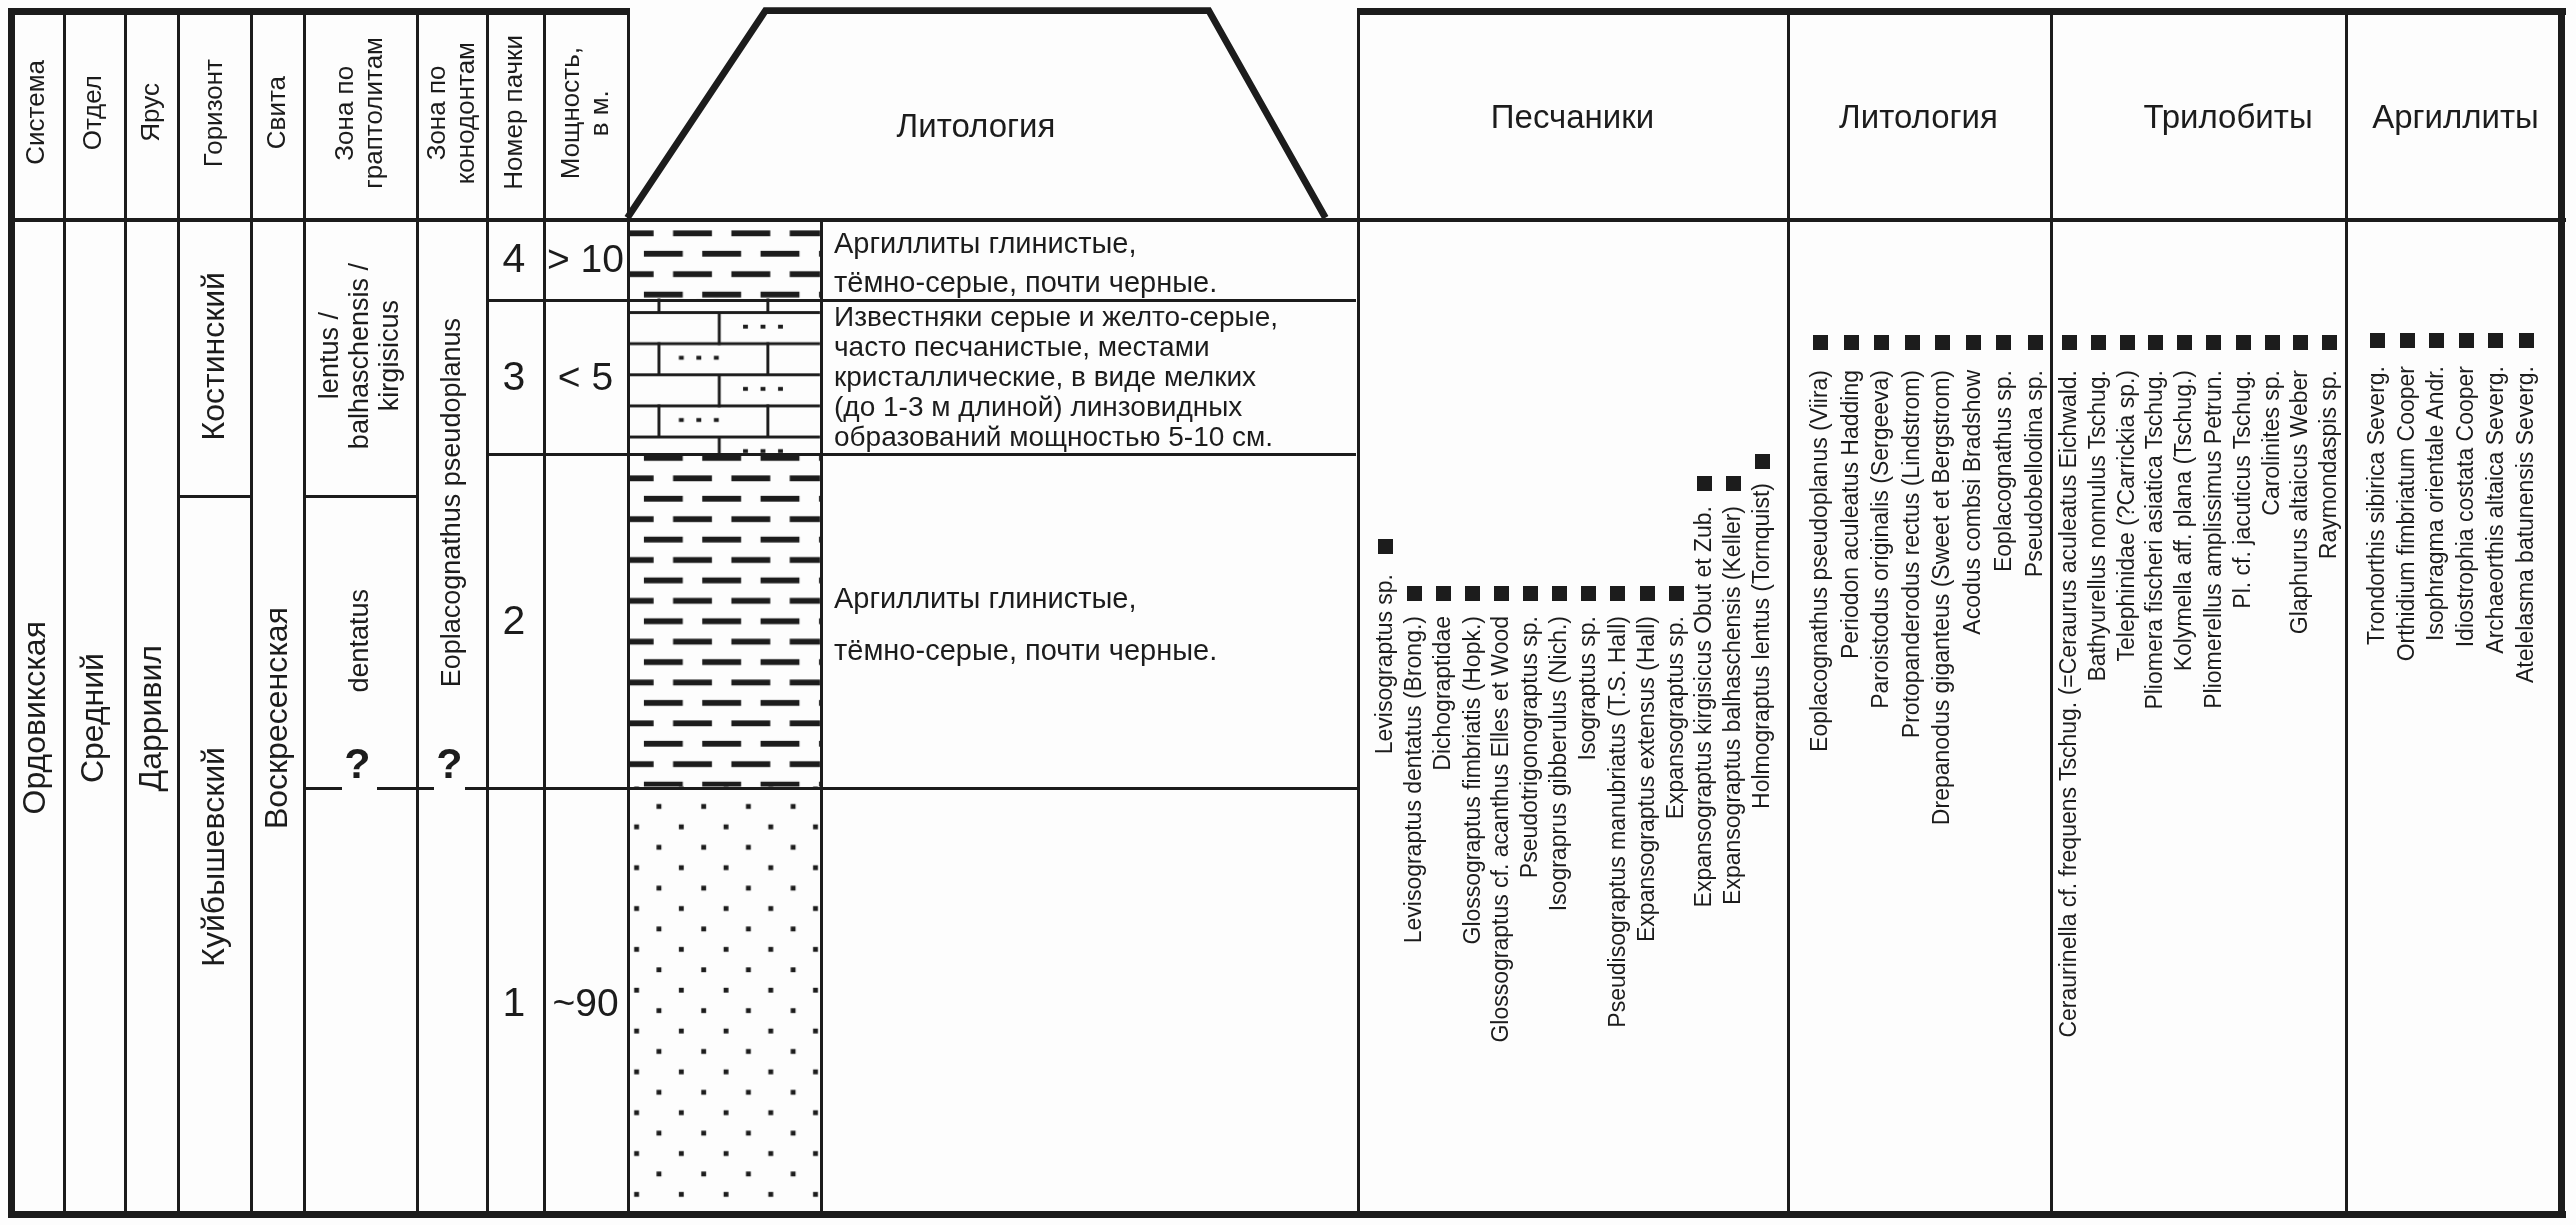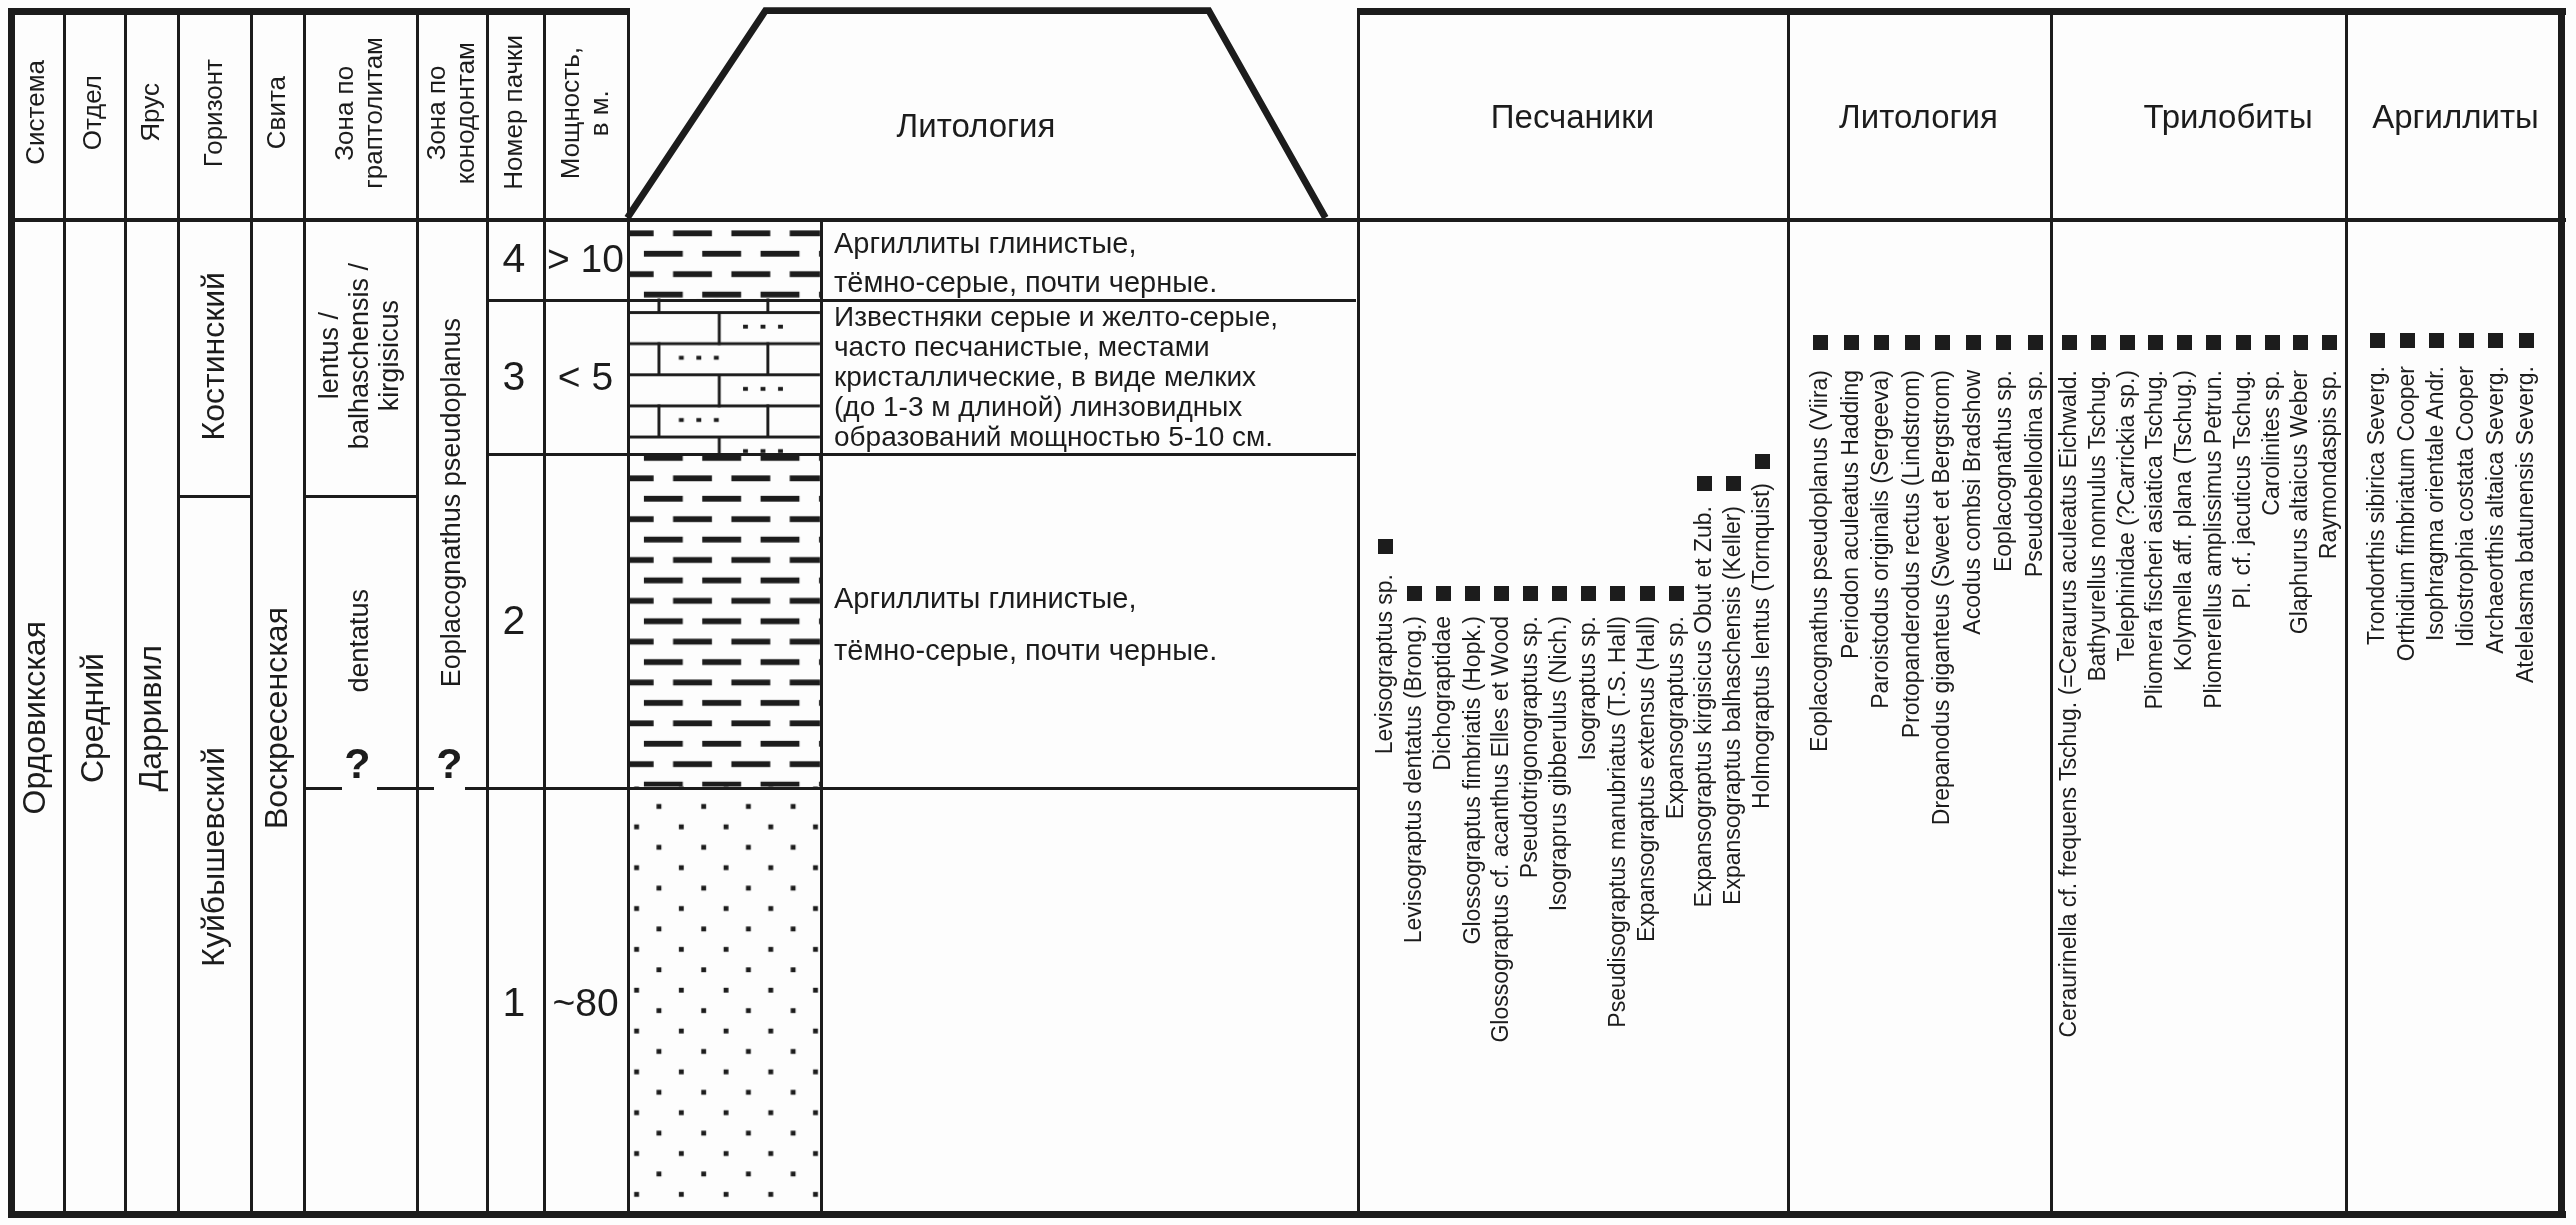--- a/index.html
+++ b/index.html
@@ -189,21 +189,21 @@
       <span>1</span>
     </div>
 
   <div class="hcell thicklbl" style="left:543px;top:218px;width:85px;height:81px">
       <span>&gt; 10</span>
     </div>
   <div class="hcell thicklbl" style="left:543px;top:299px;width:85px;height:155px">
       <span>&lt; 5</span>
     </div>
   <div class="hcell thicklbl" style="left:543px;top:787px;width:85px;height:431px">
-      <span>~80</span>
+      <span>~90</span>
     </div>
 
   <div class="desc desc4" style="top:224px">Аргиллиты глинистые,
 тёмно-серые, почти черные.</div>
   <div class="desc desc3" style="top:302px">Известняки серые и желто-серые,
 часто песчанистые, местами
 кристаллические, в виде мелких
 (до 1-3 м длиной) линзовидных
 образований мощностью 5-10 см.</div>
   <div class="desc desc2" style="top:572px">Аргиллиты глинистые,

